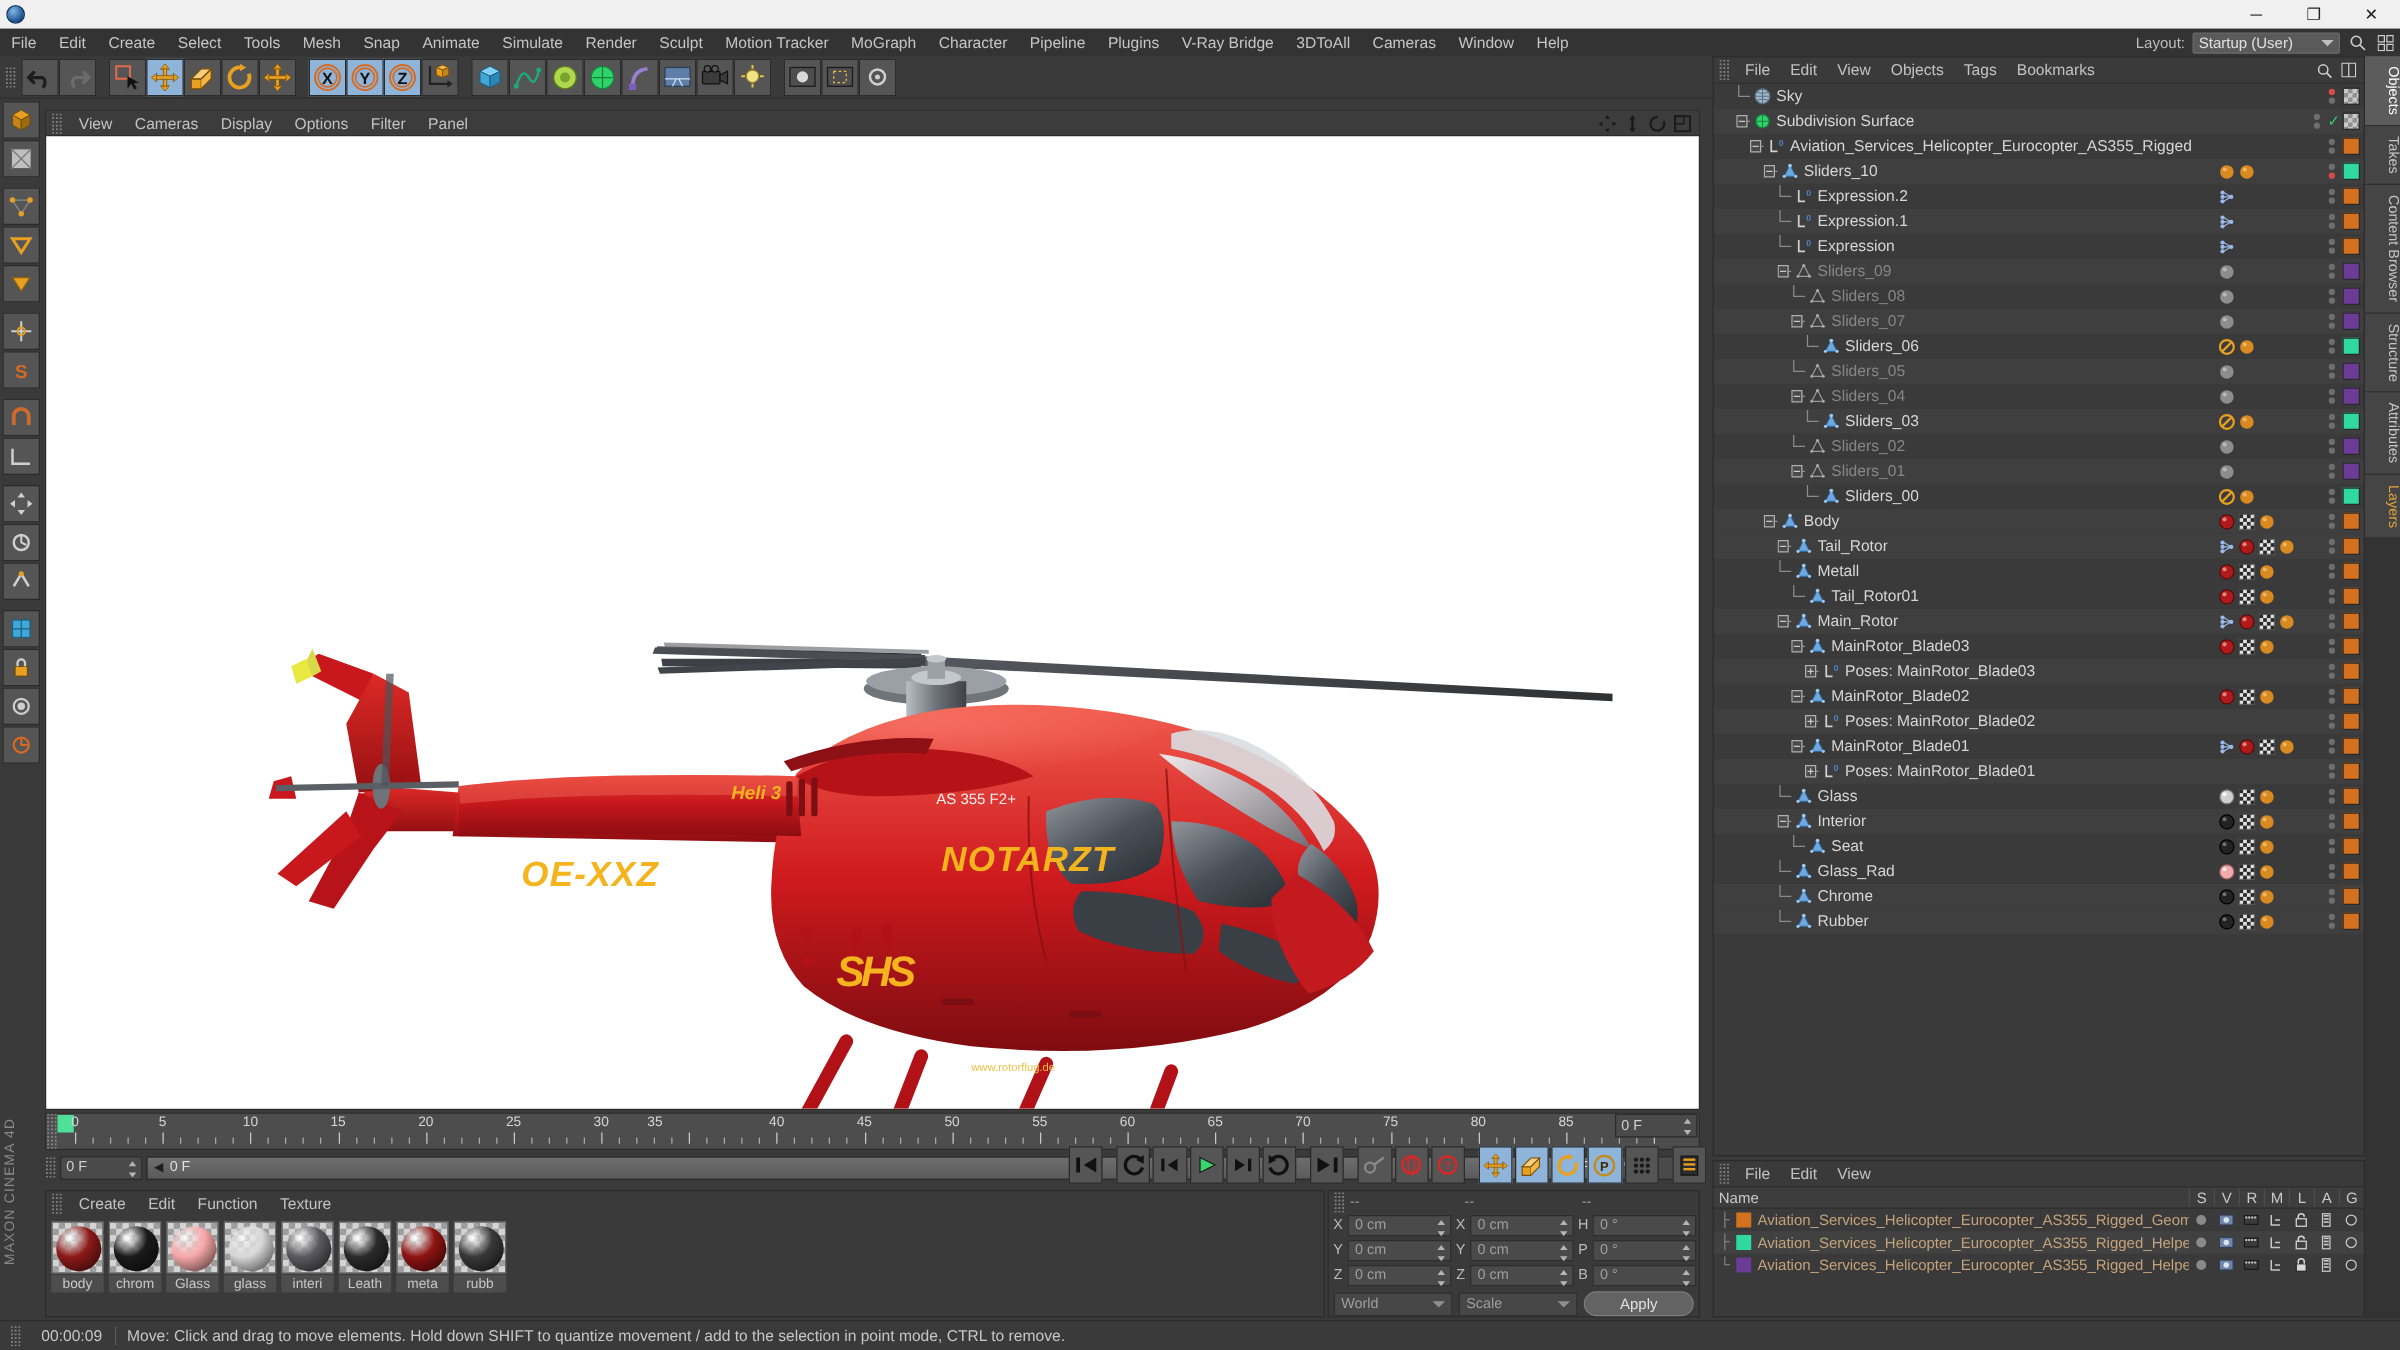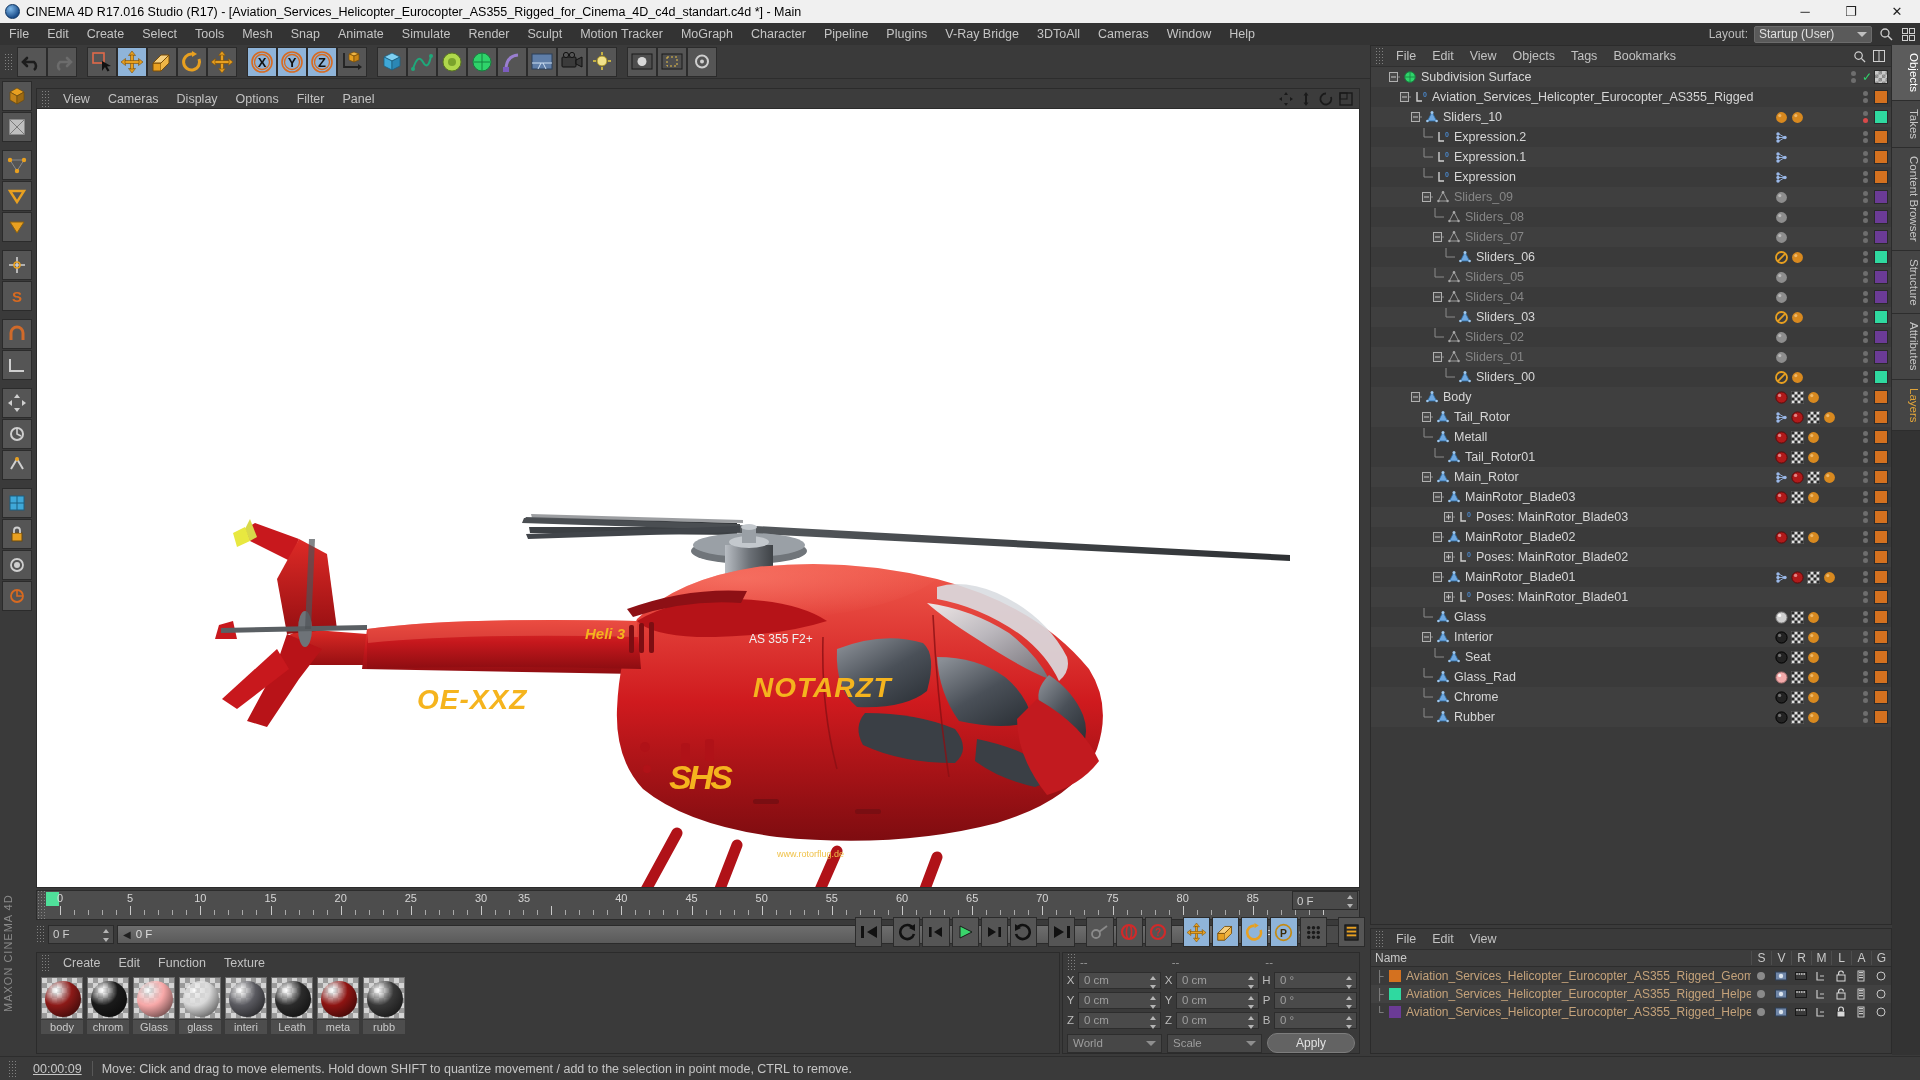--- a/index.html
+++ b/index.html
@@ -161,31 +161,30 @@
   .lm-row { height:18px; display:flex; align-items:center; font-size:12px; }
   .lm-row.alt { background:#414141; }
   .lm-row .tree { width:18px; text-align:center; color:#8e8e8e; font-size:11px; }
   .lm-row .sw { width:12px; height:12px; margin-right:5px; flex:none; }
   .lm-row .nm { color:#c4a27a; white-space:nowrap; overflow:hidden; flex:1; }
   .lm-row .cc { width:20px; display:flex; align-items:center; justify-content:center; }
 
   
   #statusbar { position:absolute; left:0; top:1056px; width:1920px; height:24px; background:#3a3a3a;
     display:flex; align-items:center; font-size:12.5px; color:#c6c6c6; border-top:1px solid #2d2d2d; }
-  #statusbar .time { padding:0 10px;text-decoration:underline; }
+  #statusbar .time { padding:0 10px; }
   #statusbar .divider { width:1px; height:15px; background:#585858; margin-right:9px; }
 
   svg { display:block; }
 </style>
 </head>
 <body>
 
 <div id="titlebar">
   <div class="app-ic"></div>
-  <div class="tt">CINEMA 4D R17.016 Studio (R17) - [Aviation_Services_Helicopter_Eurocopter_AS355_Rigged_for_Cinema_4D_c4d_standart.c4d *] - Main</div>
   <div class="winbtns">
     <div>─</div>
     <div>❐</div>
     <div class="close">✕</div>
   </div>
 </div>
 
 <div id="menubar">
   <div id="menu-items" style="display:flex;align-items:center">
       <div class="mi">File</div>
@@ -1108,20 +1107,43 @@
       </span>
       <span class="mini-ic">
         <svg width="12" height="12" viewBox="0 0 12 12">
             <rect x="0.5" y="0.5" width="11" height="11" fill="none" stroke="#cfcfcf"></rect>
             <line x1="6" y1="0.5" x2="6" y2="11.5" stroke="#cfcfcf"></line>
           </svg>
       </span>
     </div>
   </div>
   <div id="om-body">
+      <div class="om-row">
+        <span class="ind" style="width: 17px;"></span>
+        <span style="width: 13px; height: 20px; display: flex; align-items: center; justify-content: center; flex: 0 0 auto;">
+          <svg width="12" height="18" viewBox="0 0 12 18">
+            <path d="M2 0 V9 H11" fill="none" stroke="#8b8b8b" stroke-width="1"></path>
+          </svg>
+        </span>
+        <span style="width: 17px; display: flex; align-items: center; justify-content: center; flex: 0 0 auto;">
+          <svg width="14" height="14" viewBox="0 0 14 14">
+            <circle cx="7" cy="7" r="6" fill="#9fb4c8" stroke="#55687a"></circle>
+            <path d="M1.2 7h11.6M7 1.1v11.8M2.4 3.8q4.6 2 9.2 0M2.4 10.2q4.6-2 9.2 0" stroke="#55687a" fill="none" stroke-width=".7"></path>
+          </svg>
+        </span>
+        <span class="om-name lit" style="margin-left: 3px;">Sky</span>
+        <div class="om-right">
+          <span class="tagbox" style="min-width: 86px; justify-content: flex-start;"></span>
+          <span class="dots">
+            <i style="background: rgb(217, 74, 74);"></i>
+            <i style="background: rgb(110, 110, 110);"></i>
+          </span>
+          <span class="cbox" style="background-image: linear-gradient(45deg, rgb(138, 138, 138) 25%, transparent 25%, transparent 75%, rgb(138, 138, 138) 75%), linear-gradient(45deg, rgb(138, 138, 138) 25%, rgb(200, 200, 200) 25%, rgb(200, 200, 200) 75%, rgb(138, 138, 138) 75%); background-size: 7px 7px; background-position: 0px 0px, 3.5px 3.5px;"></span>
+        </div>
+      </div>
       <div class="om-row alt">
         <span class="ind" style="width: 17px;"></span>
         <span style="width: 13px; height: 20px; display: flex; align-items: center; justify-content: center; flex: 0 0 auto;">
           <svg width="12" height="18" viewBox="0 0 12 18">
             <path d="M0 9 H0.5 M5 9 H11" fill="none" stroke="#8b8b8b" stroke-width="1"></path>
             <rect x="0.5" y="4.5" width="8" height="9" fill="#4a4a4a" stroke="#b0b0b0" stroke-width="1"></rect>
             <line x1="2" y1="9" x2="7" y2="9" stroke="#c8c8c8" stroke-width="1"></line>
           </svg>
         </span>
         <span style="width: 17px; display: flex; align-items: center; justify-content: center; flex: 0 0 auto;">

